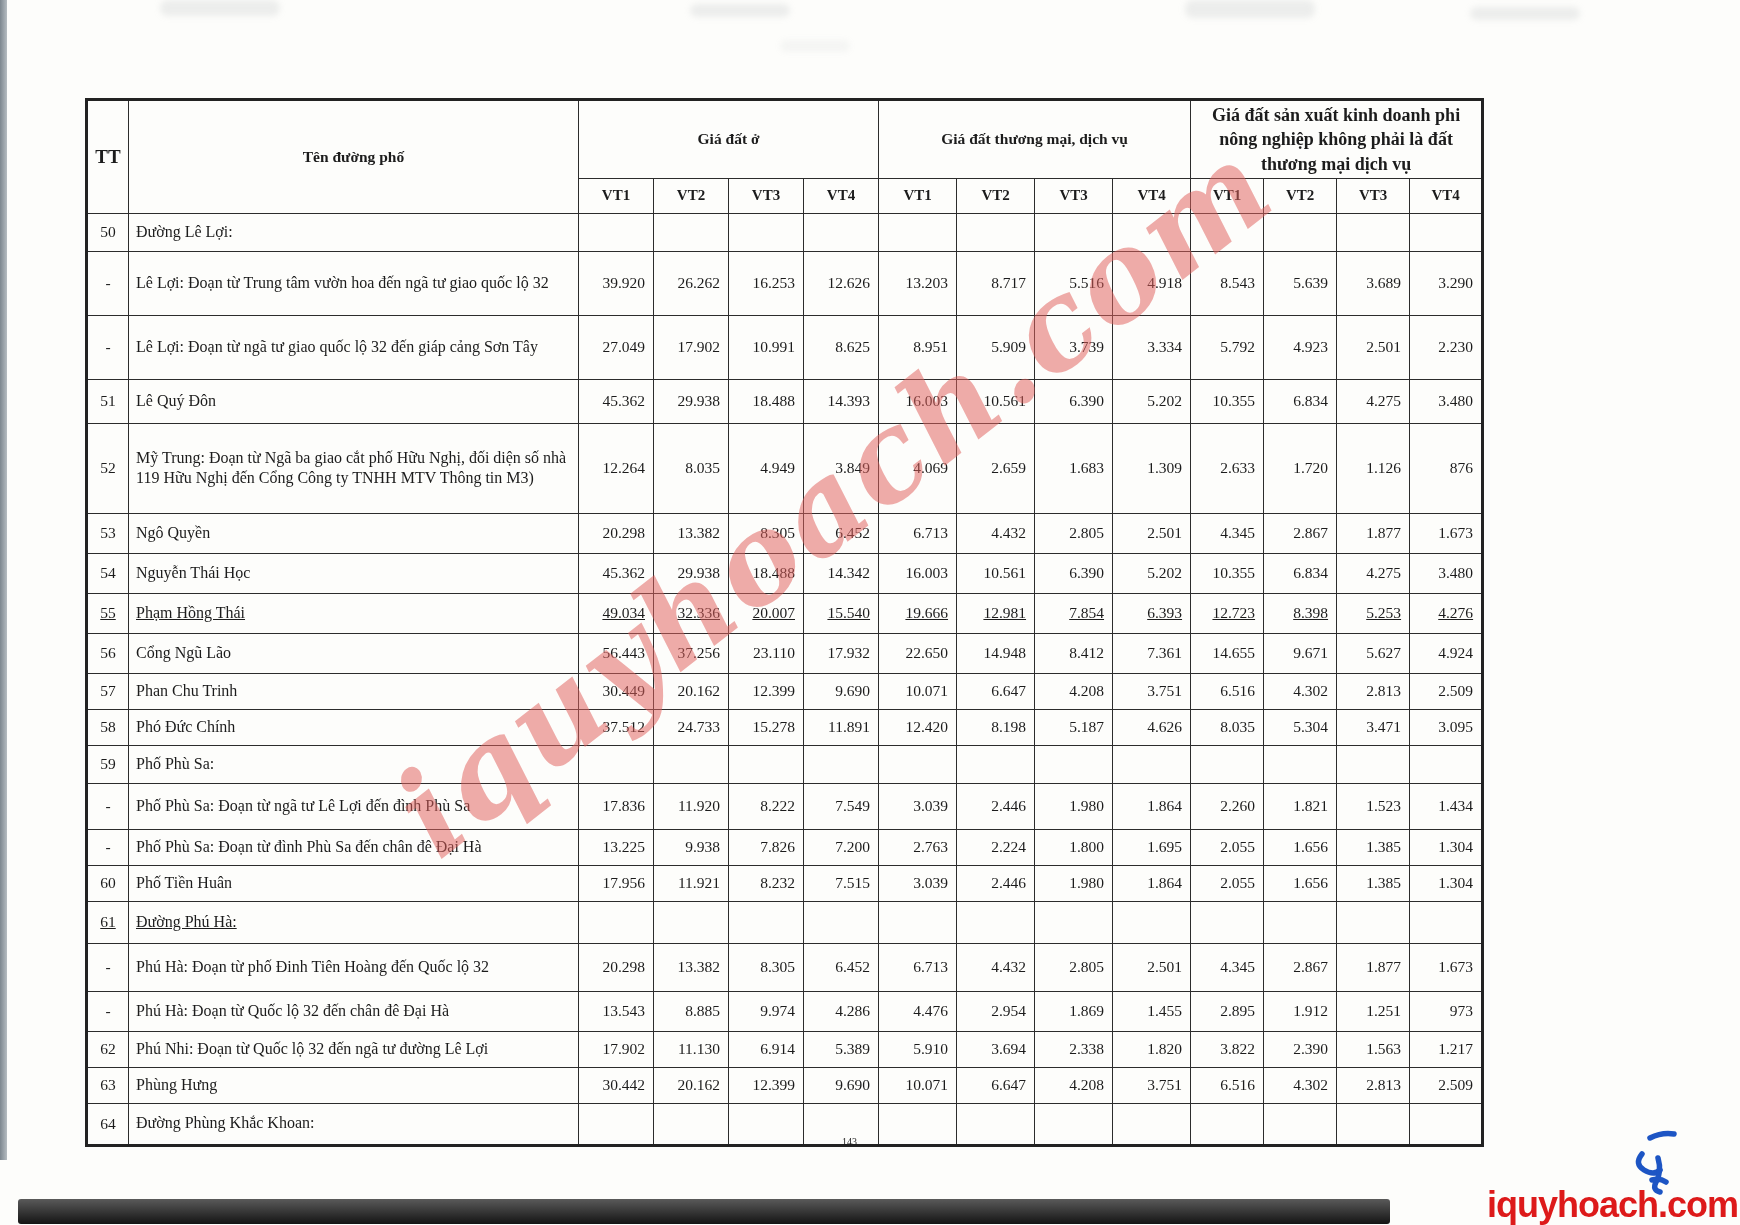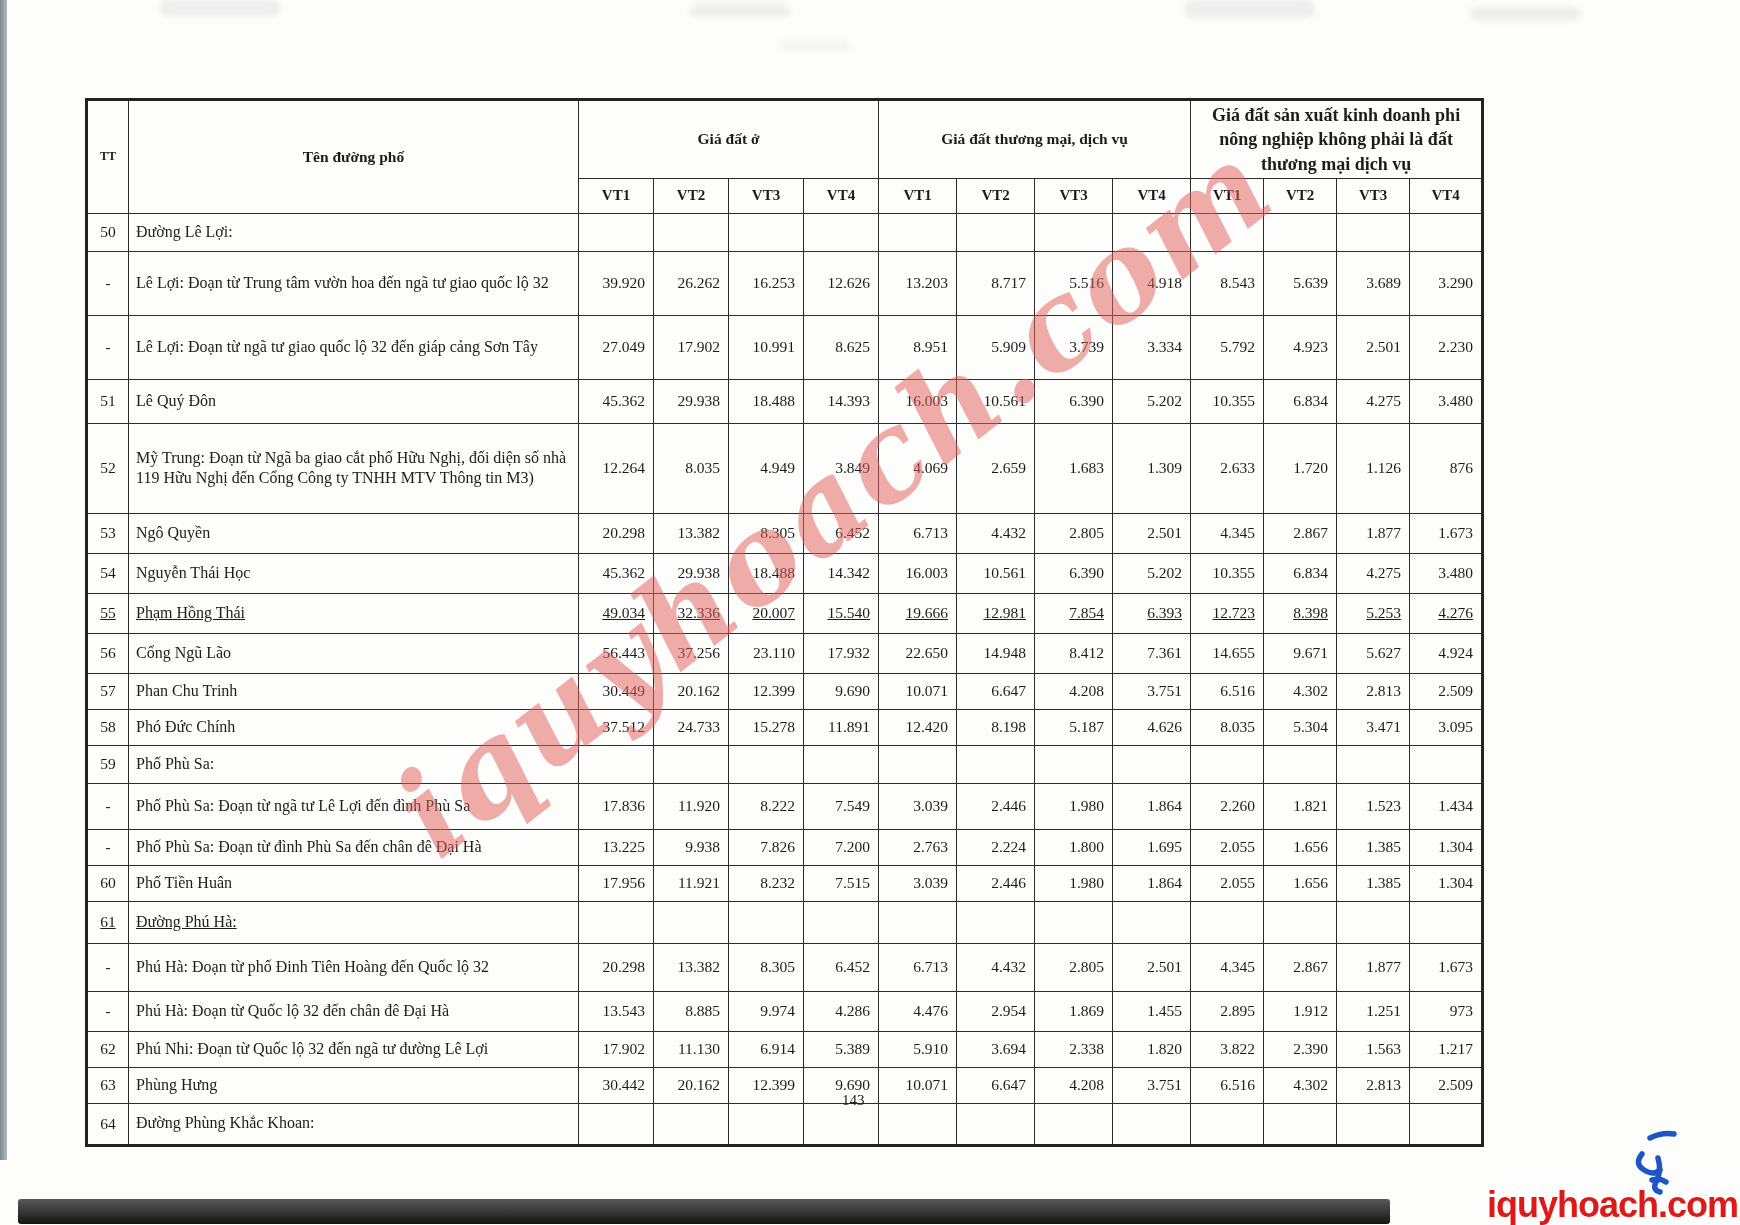--- a/index.html
+++ b/index.html
@@ -31,39 +31,39 @@
   table.land th,table.land td{
     border:1.6px solid #2c2c2c;
     vertical-align:middle;
     overflow:hidden;
   }
   table.land{border:3px solid #222;}
   thead th{font-weight:bold;text-align:center;padding:2px 4px;}
   th.group{font-size:15.5px;line-height:1.35;}
   th.group3{font-size:18px;}
   th.vt{font-size:15px;height:30px;}
-  th.tt-h{font-size:12px;}
+  th.tt-h{font-size:19px;}
   th.street-h{font-size:15.5px;}
   tr.group-row{height:78px;}
   td.tt{text-align:center;font-size:15.5px;margin-left:44px;}
   td.name{text-align:left;font-size:16px;padding:3px 6px 3px 7px;line-height:1.3;}
   td.val{text-align:right;font-size:15.5px;padding:2px 8px 2px 2px;}
 
   
   .watermark{
     position:absolute;left:310px;top:460px;width:960px;z-index:6;
     transform:rotate(-38deg);transform-origin:center;
     font-family:"DejaVu Serif","Liberation Serif",serif;
     font-style:italic;font-weight:bold;
     font-size:122px;letter-spacing:3px;
     color:rgba(224,95,92,.52);
     pointer-events:none;white-space:nowrap;
   }
 
-  .page-number{position:absolute;left:842px;top:1092px;font-size:15px;z-index:2;}
+  .page-number{position:absolute;left:842px;top:1136px;font-size:10px;z-index:2;}
 
   .brand{
     position:absolute;right:2px;top:1184px;z-index:7;
     font-family:"Liberation Sans","DejaVu Sans",sans-serif;
     font-weight:bold;font-size:36px;letter-spacing:-1px;
     color:#dd1a1a;
   }
   .pen-mark{position:absolute;left:1612px;top:1128px;z-index:7;}
 </style>
 </head>

